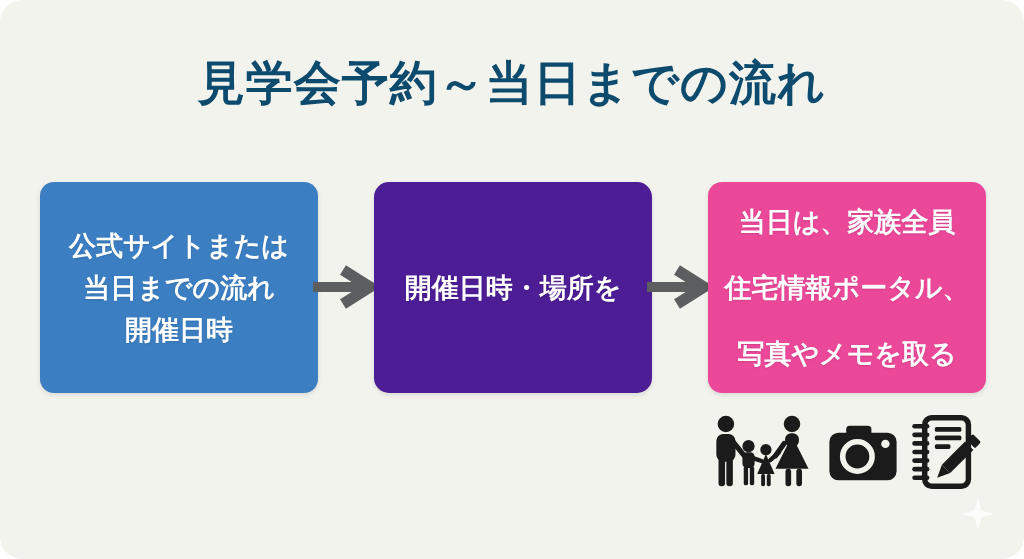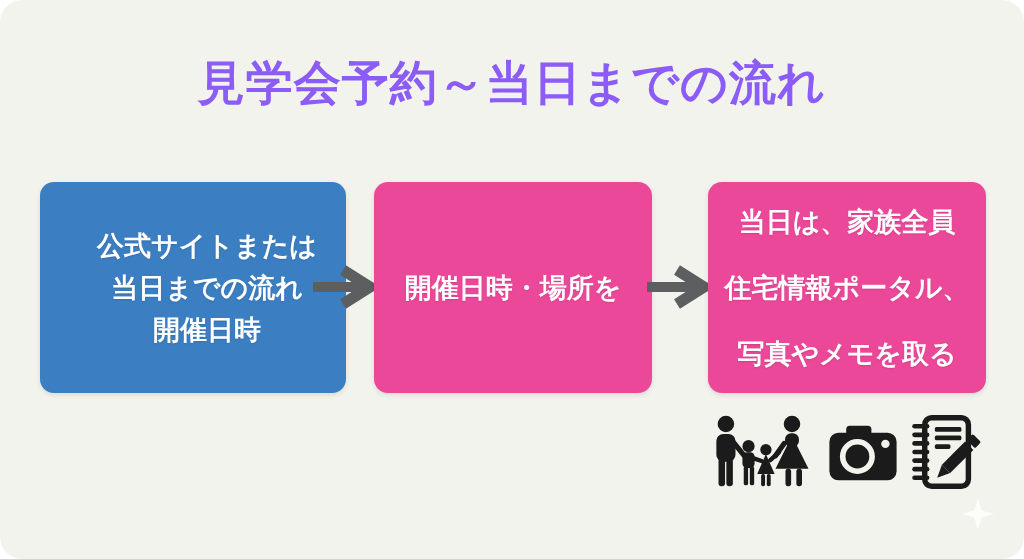--- a/index.html
+++ b/index.html
@@ -3,21 +3,21 @@
 <meta charset="utf-8">
 <style>
   html,body{margin:0;padding:0;background:#ffffff;}
   .canvas{
     position:relative;width:1024px;height:559px;margin:0 auto;
     border-radius:22px;overflow:hidden;
     font-family:"Liberation Sans","DejaVu Sans",sans-serif;
   }
   .title{
     position:absolute;top:52px;left:0;width:1024px;text-align:center;
-    font-size:47px;font-weight:800;color:#8b5cf6;letter-spacing:1px;margin:0;
+    font-size:47px;font-weight:800;color:#0c4a6e;letter-spacing:1px;margin:0;
   }
   .step-card{
     position:absolute;top:182px;width:278px;height:211px;border-radius:14px;
     display:flex;flex-direction:column;justify-content:center;align-items:center;
     box-shadow:0 2px 5px rgba(0,0,0,0.10);
   }
   .step-card .line{
     color:#ffffff;font-weight:800;font-size:27px;line-height:42px;
     text-align:center;white-space:nowrap;
     text-shadow:0 1px 2px rgba(0,0,0,0.12);
@@ -38,32 +38,32 @@
     clip-path:polygon(50% 0,61% 39%,100% 50%,61% 61%,50% 100%,39% 61%,0 50%,39% 39%);
   }
 </style>
 </head>
 <body>
 
 <div class="canvas" style="background-color: rgb(243, 243, 238);">
 
   <h1 class="title">見学会予約～当日までの流れ</h1>
 
-  <div class="step-card step-1" style="background-color: rgb(59, 126, 194); padding-left: 28px;">
+  <div class="step-card step-1" style="background-color: rgb(59, 126, 194);">
     <div class="line">公式サイトまたは</div>
     <div class="line">当日までの流れ</div>
     <div class="line">開催日時</div>
   </div>
 
   <svg class="flow-arrow arrow-1" viewBox="0 0 68 46">
     <path d="M3,23 L54,23" stroke-width="10"></path>
     <path d="M33,6 L60,23 L33,40" stroke-width="11" stroke-linejoin="miter"></path>
   </svg>
 
-  <div class="step-card step-2" style="background-color: #ec4899;">
+  <div class="step-card step-2" style="background-color: #4c1d95; border-radius: 15px;">
     <div class="line">開催日時・場所を</div>
   </div>
 
   <svg class="flow-arrow arrow-2" viewBox="0 0 68 46">
     <path d="M3,23 L54,23" stroke-width="10"></path>
     <path d="M33,6 L60,23 L33,40" stroke-width="11" stroke-linejoin="miter"></path>
   </svg>
 
   <div class="step-card step-3" style="background-color: #ec4899; gap: 24px;">
     <div class="line">当日は、家族全員</div>

